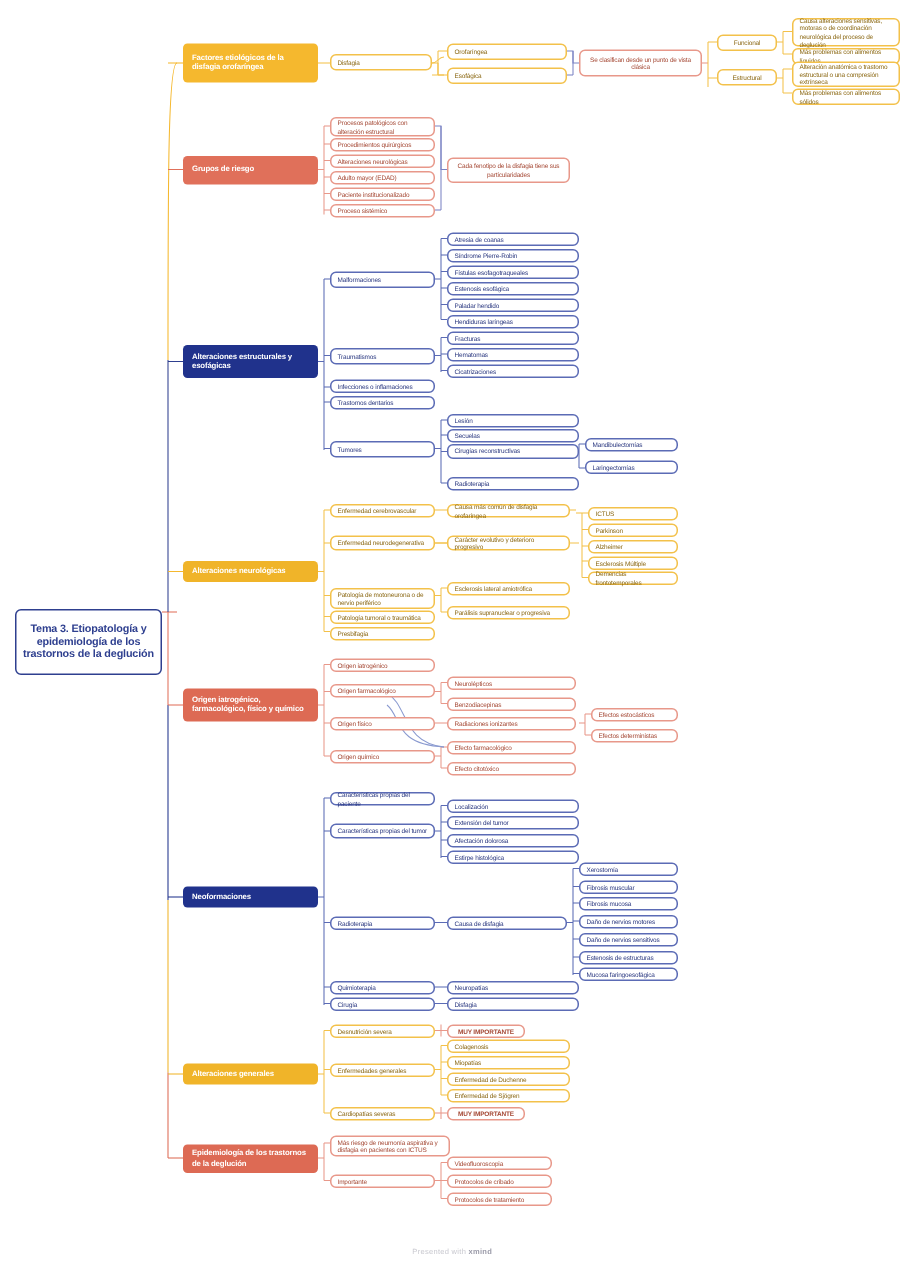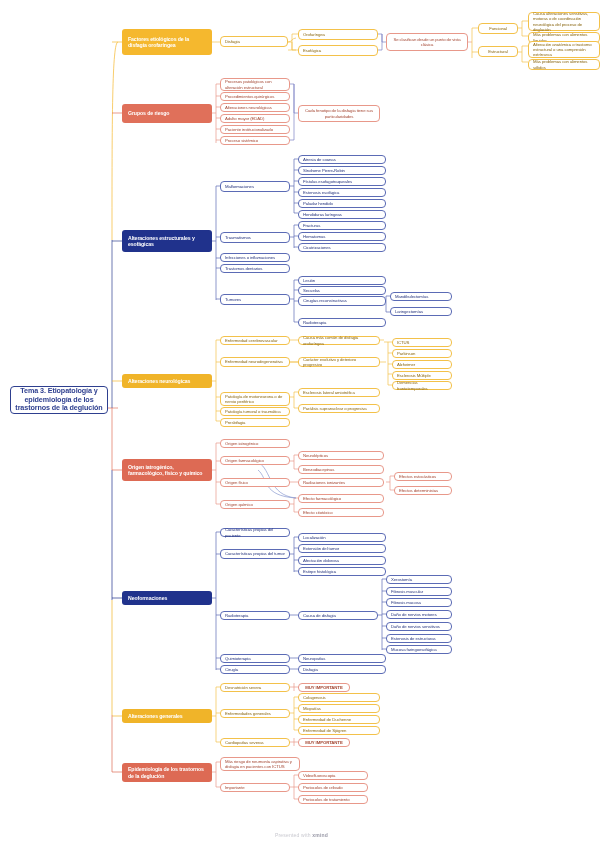--- a/index.html
+++ b/index.html
@@ -269,21 +269,21 @@
       <path d="M216 762 L 220 762" stroke="#e8988a"></path>
       <path d="M216 787 L 220 787" stroke="#e8988a"></path>
       <path d="M290 787 L 294 787" stroke="#e8988a"></path>
       <path d="M294 775 L 294 799" stroke="#e8988a"></path>
       <path d="M294 775 L 298 775" stroke="#e8988a"></path>
       <path d="M294 787 L 298 787" stroke="#e8988a"></path>
       <path d="M294 799 L 298 799" stroke="#e8988a"></path>
     </g>
   </svg>
 
-  <div class="node root" style="left:10px; top:386px; width:98px; height:28px;">
+  <div class="node root" style="left:10px; top:406px; width:98px; height:44px;">
     <span>Tema 3. Etiopatología y epidemiología de los trastornos de la deglución</span>
   </div>
 
   <div class="node branch b-yellow" style="left:122px; top:29px; width:90px; height:26px;">
     <span>Factores etiológicos de la disfagia orofaríngea</span>
   </div>
   <div class="node leaf t-yellow" style="left:220px; top:36px; width:68px; height:11px;">
     <span>Disfagia</span>
   </div>
   <div class="node leaf t-yellow" style="left:298px; top:29px; width:80px; height:11px;">

